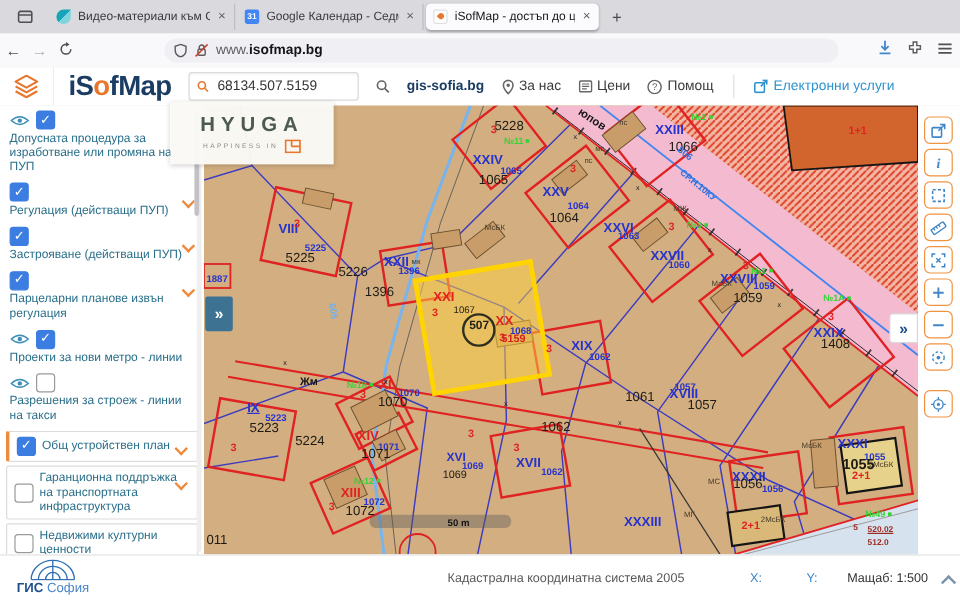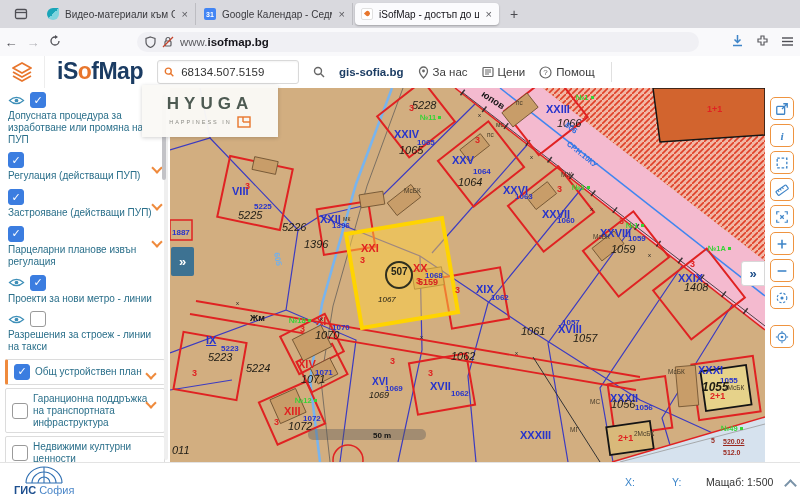--- a/index.html
+++ b/index.html
@@ -56,21 +56,21 @@
   .sb-track{position:absolute;right:2px;top:2px;width:4px;height:370px;background:#efefef;border-radius:2px;}
   .sb-thumb{position:absolute;right:2px;top:4px;width:4px;height:86px;background:#c3c3c7;border-radius:2px;}
   
   .map{position:absolute;left:170px;top:88px;width:595px;height:374px;background:#d2ae80;overflow:hidden;}
   .map svg.base{position:absolute;left:0;top:0;}
   .map-labels{position:absolute;left:0;top:0;width:595px;height:374px;pointer-events:none;}
   .ml{position:absolute;line-height:1;white-space:nowrap;transform-origin:0 0;}
   .rom-b{color:#2633cc;font-size:11px;font-weight:bold;}
   .rom-r{color:#e02222;font-size:11px;font-weight:bold;}
   .num-b{color:#2633cc;font-size:8px;font-weight:bold;}
-  .num-it{color:#1d1b14;font-size:11px;font-style:italic;}
+  .num-it{color:#1d1b14;font-size:11px;}
   .red{color:#e02222;font-size:9px;font-weight:bold;}
   .grn{color:#35d435;font-size:7.5px;font-weight:bold;}
   .grn::after{content:"";display:inline-block;width:3px;height:3px;background:#35d435;margin-left:2px;vertical-align:1px;}
   .tiny{color:#453a28;font-size:6.5px;}
   .blk{color:#141414;font-size:9px;font-weight:bold;}
   .str{color:#2f6fe0;font-size:8px;font-weight:bold;}
   .str-lb{color:#6fb0ee;font-size:8px;font-weight:bold;}
   .dim{color:#9a2a20;font-size:7px;font-weight:bold;}
   .u{text-decoration:underline;}
   .b{font-weight:bold;}
@@ -225,20 +225,27 @@
         <span>Цени</span>
       </span>
       <span class="item">
         <svg width="13" height="13" viewBox="0 0 13 13">
             <circle cx="6.5" cy="6.5" r="5.5" fill="none" stroke="#666" stroke-width="1.2"></circle>
             <text x="6.5" y="9" text-anchor="middle" font-size="8" fill="#666" font-family="Liberation Sans, sans-serif">?</text>
           </svg>
         <span>Помощ</span>
       </span>
       <span class="hdivider"></span>
+      <span class="eserv">
+        <svg width="12" height="12" viewBox="0 0 12 12">
+            <rect x="1" y="3" width="8" height="8" rx="1" fill="none" stroke="#2f93cf" stroke-width="1.3"></rect>
+            <path d="M6,6 L11,1 M7.5,1 H11 V4.5" fill="none" stroke="#2f93cf" stroke-width="1.3"></path>
+          </svg>
+        <span>Електронни услуги</span>
+      </span>
     </div>
   </div>
 
   <div class="sidebar">
     <div>
   <div class="layer">
     <div class="lrow">
       <svg class="eyeic" width="17" height="11" viewBox="0 0 24 14">
               <path d="M2,7 Q12,-2 22,7 Q12,16 2,7 Z" fill="none" stroke="#3e8fb8" stroke-width="1.6"></path>
               <circle cx="12" cy="7" r="2.6" fill="#3e8fb8"></circle>
@@ -481,21 +488,21 @@
         <div class="ml num-it" style="left: 131px; top: 286px;">1071</div>
         <div class="ml num-it" style="left: 118px; top: 333px;">1072</div>
         <div class="ml num-it" style="left: 281px; top: 263px;">1062</div>
         <div class="ml num-it" style="left: 351px; top: 238px;">1061</div>
         <div class="ml num-it" style="left: 441px; top: 156px;">1059</div>
         <div class="ml num-it" style="left: 403px; top: 245px;">1057</div>
         <div class="ml num-it" style="left: 514px; top: 194px;">1408</div>
         <div class="ml num-it" style="left: 441px; top: 311px;">1056</div>
         <div class="ml num-it" style="left: 199px; top: 303px; font-size: 9px;">1069</div>
         <div class="ml num-it" style="left: 2px; top: 357px;">011</div>
-        <div class="ml num-it" style="left: 208px; top: 167px; font-size: 8px; margin-top: 41px;">1067</div>
+        <div class="ml num-it" style="left: 208px; top: 167px; font-size: 8px;">1067</div>
         <div class="ml num-it b" style="left: 532px; top: 293px; font-size: 12px;">1055</div>
         <div class="ml red" style="left: 75px; top: 94px;">3</div>
         <div class="ml red" style="left: 22px; top: 281px;">3</div>
         <div class="ml red" style="left: 130px; top: 237px;">3</div>
         <div class="ml red" style="left: 104px; top: 330px;">3</div>
         <div class="ml red" style="left: 258px; top: 281px;">3</div>
         <div class="ml red" style="left: 220px; top: 269px;">3</div>
         <div class="ml red" style="left: 285px; top: 198px;">3</div>
         <div class="ml red" style="left: 190px; top: 168px;">3</div>
         <div class="ml red" style="left: 246px; top: 189px;">3</div>
@@ -504,21 +511,21 @@
         <div class="ml red" style="left: 387px; top: 97px;">3</div>
         <div class="ml red" style="left: 449px; top: 129px;">3</div>
         <div class="ml red" style="left: 520px; top: 172px;">3</div>
         <div class="ml red" style="left: 540px; top: 304px;">2+1</div>
         <div class="ml red" style="left: 448px; top: 346px;">2+1</div>
         <div class="ml red" style="left: 537px; top: 17px;">1+1</div>
         <div class="ml grn" style="left: 406px; top: 6px;">№1</div>
         <div class="ml grn" style="left: 250px; top: 26px;">№11</div>
         <div class="ml grn" style="left: 402px; top: 96px;">№3</div>
         <div class="ml grn" style="left: 456px; top: 134px;">№1</div>
-        <div class="ml grn" style="left: 538px; top: 157px;">№1A</div>
+        <div class="ml grn" style="left: 516px; top: 157px;">№1A</div>
         <div class="ml grn" style="left: 551px; top: 312px; margin-top: 25px;">№49</div>
         <div class="ml grn" style="left: 125px; top: 309px;">№12</div>
         <div class="ml grn" style="left: 119px; top: 229px;">№18</div>
         <div class="ml tiny" style="left: 234px; top: 100px;">МсБК</div>
         <div class="ml tiny" style="left: 346px; top: 12px;">пс</div>
         <div class="ml tiny" style="left: 326px; top: 34px;">мс</div>
         <div class="ml tiny" style="left: 173px; top: 128px;">мк</div>
         <div class="ml tiny" style="left: 391px; top: 84px;">МЖ</div>
         <div class="ml tiny" style="left: 317px; top: 44px;">пс</div>
         <div class="ml tiny" style="left: 423px; top: 146px;">МсБК</div>
@@ -638,19 +645,20 @@
           <g fill="none" stroke="#2f6fb2" stroke-width="1.1">
             <path d="M3,19 A18,16 0 0 1 39,19"></path>
             <path d="M9,19 A12,11 0 0 1 33,19"></path>
             <path d="M15,19 A6,6 0 0 1 27,19"></path>
             <line x1="21" y1="3" x2="21" y2="19"></line>
             <line x1="3" y1="19" x2="39" y2="19"></line>
           </g>
         </svg>
       <div class="gistext"><span class="gb">ГИС</span> <span class="gl">София</span></div>
     </div>
+    <span class="fitem" style="left:373px">Кадастрална координатна система 2005</span>
     <span class="fitem fxy" style="left:625px">X:</span>
     <span class="fitem fxy" style="left:672px">Y:</span>
     <span class="fitem fscale" style="left:706px">Мащаб: 1:500</span>
     <span class="fchev"></span>
   </div>
 
 </div>
 
 </body></html>

